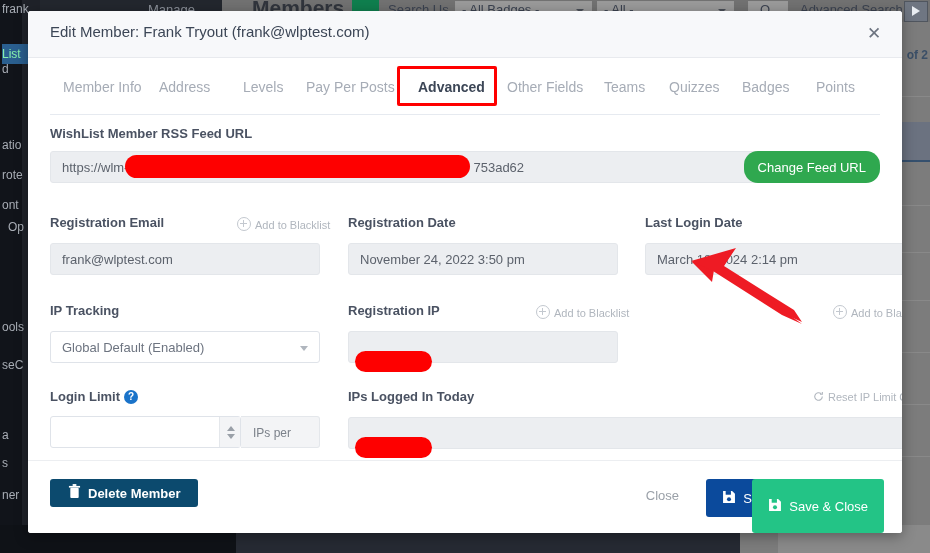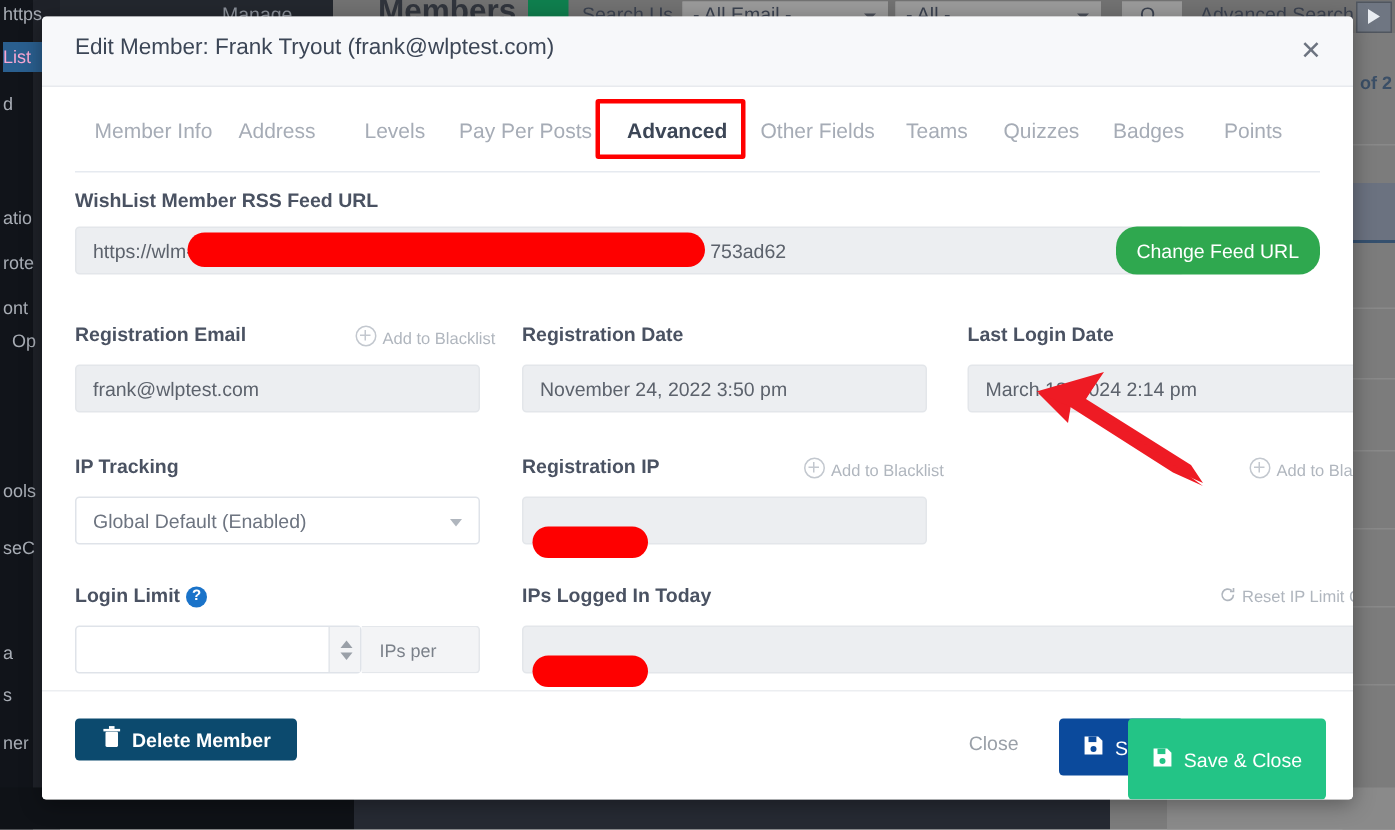--- a/index.html
+++ b/index.html
@@ -11,21 +11,21 @@
 
   
   #bg{position:absolute;inset:0;background:#808080;}
   .bg-topstrip{position:absolute;left:0;top:0;width:930px;height:22px;background:#727272;}
   .bg-admin-menu{position:absolute;left:0;top:0;width:40px;height:553px;background:#1f2229;}
   .bg-admin-menu2{position:absolute;left:0;top:0;width:22px;height:553px;background:#11141a;}
   .bg-menu-item{
     position:absolute;left:2px;color:#a8adb5;font-size:12px;white-space:nowrap;
     overflow:hidden;
   }
-  .bg-menu-item.active{background:#2a5f8f;color:#f9a8d4;width:42px;padding:3px 0;}
+  .bg-menu-item.active{background:#2a5f8f;color:#86efac;width:42px;padding:3px 0;margin-top:16px;}
   .bg-topbar-dark{position:absolute;left:22px;top:0;width:200px;height:18px;background:#23272e;}
   .bg-top-text{position:absolute;color:#3b4250;font-size:13px;white-space:nowrap;top:2px;}
   .bg-members-title{position:absolute;left:252px;top:-4px;font-size:21px;font-weight:bold;color:#31353d;}
   .bg-green-btn{position:absolute;left:352px;top:0px;width:27px;height:20px;background:#0f7f4e;}
   .bg-searchbox{position:absolute;top:1px;height:20px;border:1px solid #9a9a9a;background:#9b9b9b;}
   .bg-caret{position:absolute;width:0;height:0;border-left:4px solid transparent;border-right:4px solid transparent;border-top:4px solid #4a4f58;top:9px;}
   .bg-playbtn{position:absolute;right:2px;top:1px;width:22px;height:19px;background:#6f7682;border:1px solid #50565f;}
   .bg-playbtn:after{content:"";position:absolute;left:7px;top:4px;width:0;height:0;border-top:5px solid transparent;border-bottom:5px solid transparent;border-left:8px solid #e9edf2;}
   
   .bg-tablecol{position:absolute;right:0;top:22px;width:35px;height:531px;background:#7c7c7c;}
@@ -143,21 +143,21 @@
 <div id="bg">
   <div class="bg-topstrip"></div>
 
   <div class="bg-topbar-dark"></div>
   <span class="bg-top-text" style="left:148px;color:#8b9099;">Manage</span>
 
   <span class="bg-members-title">Members</span>
   <div class="bg-green-btn"></div>
   <span class="bg-top-text" style="left:388px;">Search Us</span>
   <div class="bg-searchbox" style="left:455px;width:135px;"></div>
-  <span class="bg-top-text" style="left:462px;">- All Email -</span>
+  <span class="bg-top-text" style="left:462px;">- All Badges -</span>
   <div class="bg-caret" style="left:576px;"></div>
   <div class="bg-searchbox" style="left:597px;width:135px;"></div>
   <span class="bg-top-text" style="left:604px;">- All -</span>
   <div class="bg-caret" style="left:718px;"></div>
   <div class="bg-searchbox" style="left:748px;width:38px;"></div>
   <span class="bg-top-text" style="left:760px;">Q</span>
   <span class="bg-top-text" style="left:800px;">Advanced Search</span>
   <div class="bg-playbtn"></div>
 
   <div class="bg-tablecol"></div>
@@ -167,21 +167,21 @@
   <div class="bg-row-line" style="top:205px;"></div>
   <div class="bg-row-line" style="top:252px;"></div>
   <div class="bg-row-line" style="top:300px;"></div>
   <div class="bg-row-line" style="top:352px;"></div>
   <div class="bg-row-line" style="top:404px;"></div>
   <div class="bg-row-line" style="top:456px;"></div>
   <span class="bg-of2">of 2</span>
 
   <div class="bg-admin-menu"></div>
   <div class="bg-admin-menu2"></div>
-  <div class="bg-menu-item" style="top:2px;">https</div>
+  <div class="bg-menu-item" style="top:2px;">frank</div>
   <div class="bg-menu-item active" style="top:28px;">List</div>
   <div class="bg-menu-item" style="top:62px;">d</div>
   <div class="bg-menu-item" style="top:138px;">atio</div>
   <div class="bg-menu-item" style="top:168px;">rote</div>
   <div class="bg-menu-item" style="top:198px;">ont</div>
   <div class="bg-menu-item" style="top:220px;left:8px;">Op</div>
   <div class="bg-menu-item" style="top:320px;">ools</div>
   <div class="bg-menu-item" style="top:358px;">seC</div>
   <div class="bg-menu-item" style="top:428px;">a</div>
   <div class="bg-menu-item" style="top:456px;">s</div>

